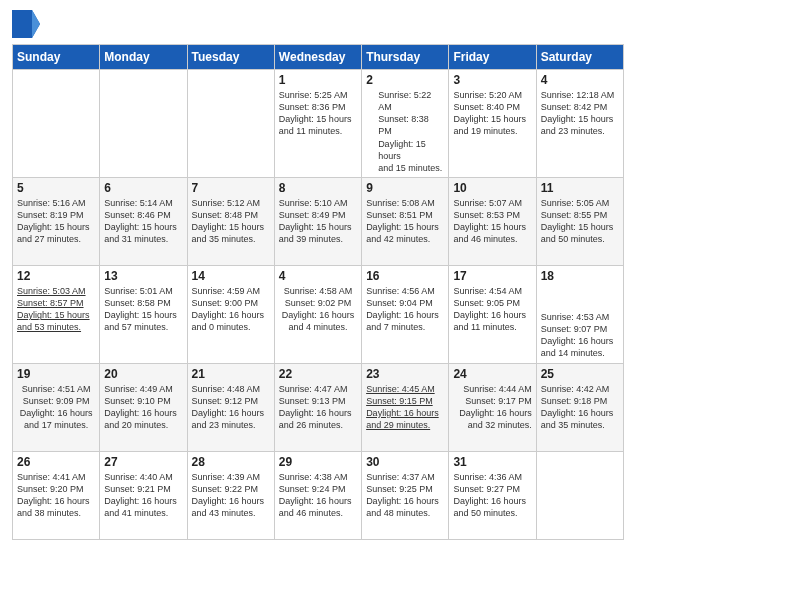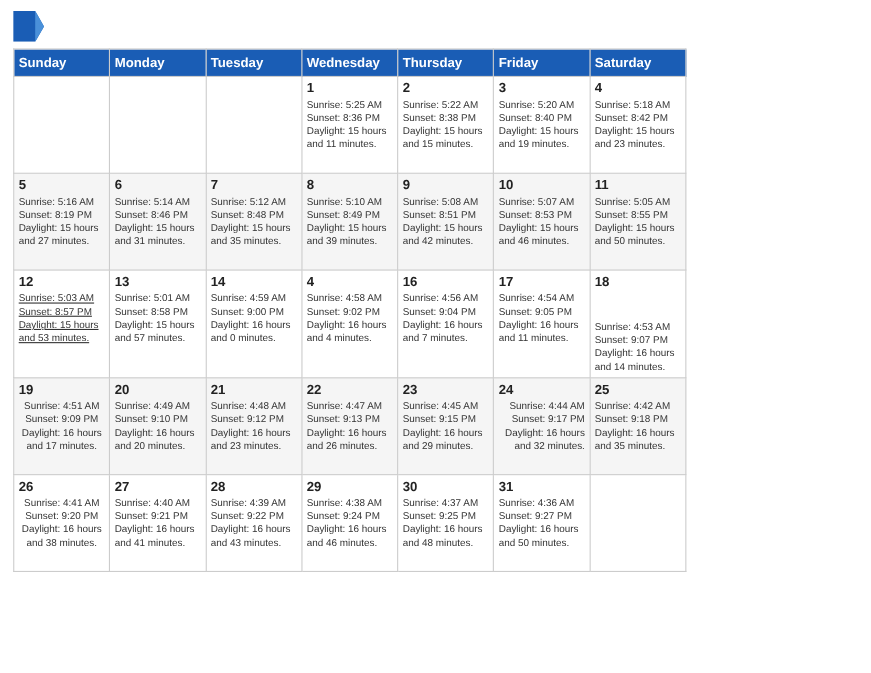--- a/index.html
+++ b/index.html
@@ -141,35 +141,35 @@
           <td class="empty"></td>
           <td>
             <span class="day-number">1</span>
             <div class="day-info" style="white-space: pre-line;">Sunrise: 5:25 AM
 Sunset: 8:36 PM
 Daylight: 15 hours
 and 11 minutes.</div>
           </td>
           <td>
             <span class="day-number">2</span>
-            <div class="day-info" style="white-space: pre-line;">Sunrise: 5:22 AM
+            <div class="day-info" style="white-space: pre-line; margin-left: 12px;">Sunrise: 5:22 AM
 Sunset: 8:38 PM
 Daylight: 15 hours
 and 15 minutes.</div>
           </td>
           <td>
             <span class="day-number">3</span>
             <div class="day-info" style="white-space: pre-line;">Sunrise: 5:20 AM
 Sunset: 8:40 PM
 Daylight: 15 hours
 and 19 minutes.</div>
           </td>
           <td>
             <span class="day-number">4</span>
-            <div class="day-info" style="white-space: pre-line;">Sunrise: 5:18 AM
+            <div class="day-info" style="white-space: pre-line;">Sunrise: 12:18 AM
 Sunset: 8:42 PM
 Daylight: 15 hours
 and 23 minutes.</div>
           </td>
         </tr>
         <tr>
           <td>
             <span class="day-number">5</span>
             <div class="day-info" style="white-space: pre-line;">Sunrise: 5:16 AM
 Sunset: 8:19 PM
@@ -236,21 +236,21 @@
           </td>
           <td>
             <span class="day-number">14</span>
             <div class="day-info" style="white-space: pre-line;">Sunrise: 4:59 AM
 Sunset: 9:00 PM
 Daylight: 16 hours
 and 0 minutes.</div>
           </td>
           <td>
             <span class="day-number">4</span>
-            <div class="day-info" style="white-space: pre-line;">Sunrise: 4:58 AM
+            <div class="day-info" style="white-space: pre-line; text-align: center;">Sunrise: 4:58 AM
 Sunset: 9:02 PM
 Daylight: 16 hours
 and 4 minutes.</div>
           </td>
           <td>
             <span class="day-number">16</span>
             <div class="day-info" style="white-space: pre-line;">Sunrise: 4:56 AM
 Sunset: 9:04 PM
 Daylight: 16 hours
 and 7 minutes.</div>
@@ -294,21 +294,21 @@
           </td>
           <td>
             <span class="day-number">22</span>
             <div class="day-info" style="white-space: pre-line;">Sunrise: 4:47 AM
 Sunset: 9:13 PM
 Daylight: 16 hours
 and 26 minutes.</div>
           </td>
           <td>
             <span class="day-number">23</span>
-            <div class="day-info" style="white-space: pre-line;">Sunrise: 4:45 AM
+            <div class="day-info" style="white-space: pre-line; text-decoration: underline;">Sunrise: 4:45 AM
 Sunset: 9:15 PM
 Daylight: 16 hours
 and 29 minutes.</div>
           </td>
           <td>
             <span class="day-number">24</span>
             <div class="day-info" style="white-space: pre-line; text-align: right;">Sunrise: 4:44 AM
 Sunset: 9:17 PM
 Daylight: 16 hours
 and 32 minutes.</div>
@@ -317,21 +317,21 @@
             <span class="day-number">25</span>
             <div class="day-info" style="white-space: pre-line;">Sunrise: 4:42 AM
 Sunset: 9:18 PM
 Daylight: 16 hours
 and 35 minutes.</div>
           </td>
         </tr>
         <tr>
           <td>
             <span class="day-number">26</span>
-            <div class="day-info" style="white-space: pre-line; text-align: center;">Sunrise: 4:41 AM
+            <div class="day-info" style="white-space: pre-line;">Sunrise: 4:41 AM
 Sunset: 9:20 PM
 Daylight: 16 hours
 and 38 minutes.</div>
           </td>
           <td>
             <span class="day-number">27</span>
             <div class="day-info" style="white-space: pre-line;">Sunrise: 4:40 AM
 Sunset: 9:21 PM
 Daylight: 16 hours
 and 41 minutes.</div>

